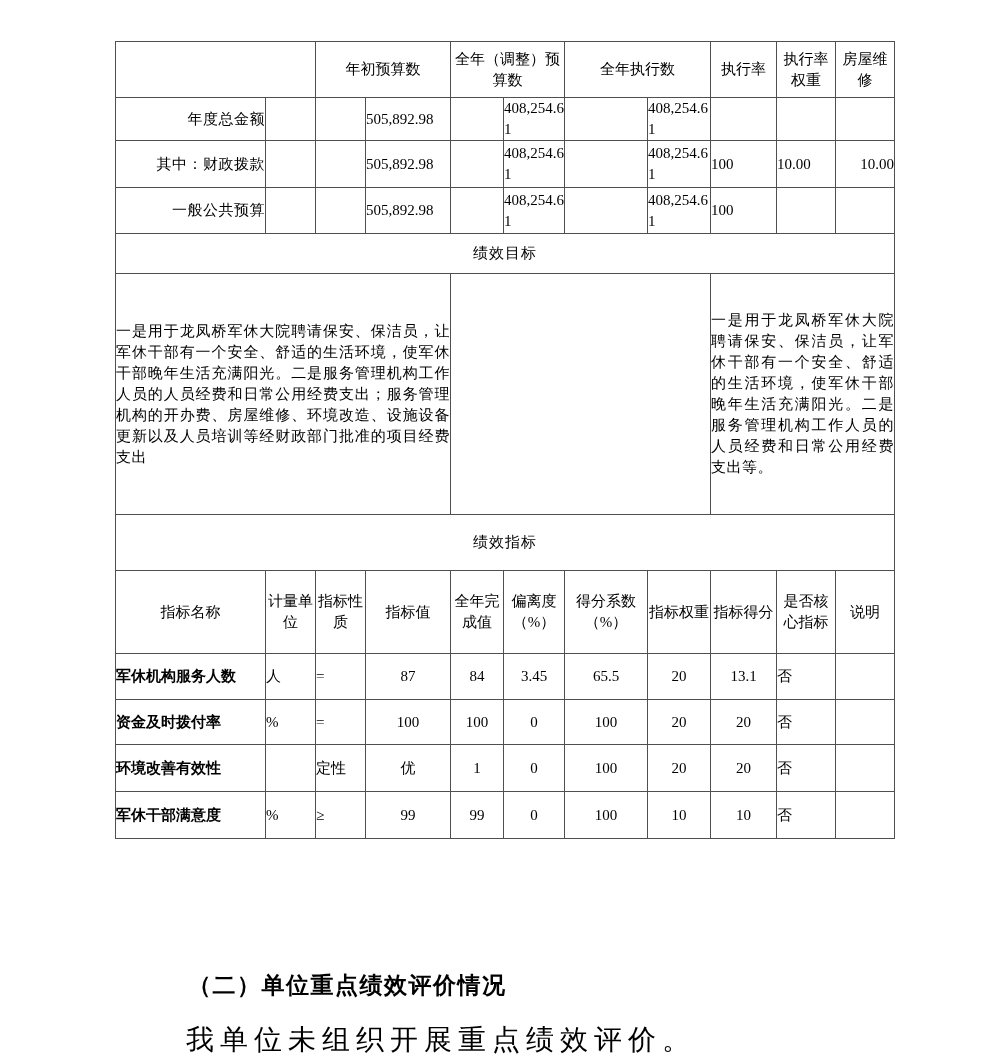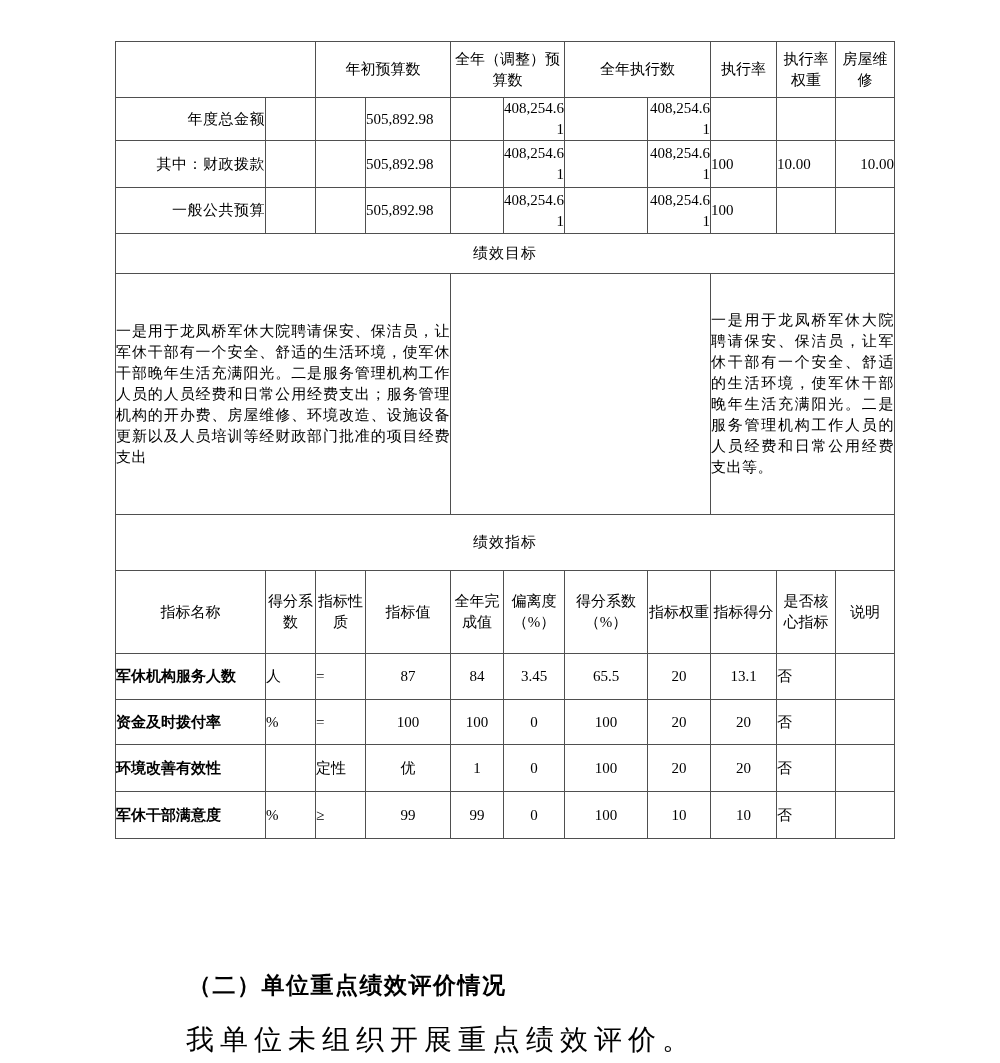--- a/index.html
+++ b/index.html
@@ -48,21 +48,21 @@
     padding-left: 5px;
     letter-spacing: 0.5px;
   }
   td.numL {
     font-size: 16px;
     text-align: left;
     word-break: break-all;
     line-height: 21px;
   }
   td.padA { padding: 1px 13px 1px 3px; }
-  td.padB { padding: 1px 6px 1px 3px; text-align: right; }
+  td.padB { padding: 1px 6px 1px 3px; }
   td.rate {
     font-size: 16px;
     text-align: left;
     padding-left: 4px;
   }
   td.rightNum {
     font-size: 16px;
     text-align: right;
     padding-right: 4px;
   }
@@ -195,21 +195,21 @@
         <td colspan="4" class="goal"></td>
         <td colspan="3" class="goal">一是用于龙凤桥军休大院聘请保安、保洁员，让军休干部有一个安全、舒适的生活环境，使军休干部晚年生活充满阳光。二是服务管理机构工作人员的人员经费和日常公用经费支出等。</td>
       </tr>
 
       <tr style="height:56px">
         <td colspan="11" class="band">绩效指标</td>
       </tr>
 
       <tr style="height:83px">
         <td class="hd">指标名称</td>
-        <td class="hd">得分系数</td>
+        <td class="hd">计量单位</td>
         <td class="hd">指标性质</td>
         <td class="hd">指标值</td>
         <td class="hd">全年完成值</td>
         <td class="hd">偏离度（%）</td>
         <td class="hd">得分系数（%）</td>
         <td class="hd">指标权重</td>
         <td class="hd">指标得分</td>
         <td class="hd">是否核心指标</td>
         <td class="hd">说明</td>
       </tr>

